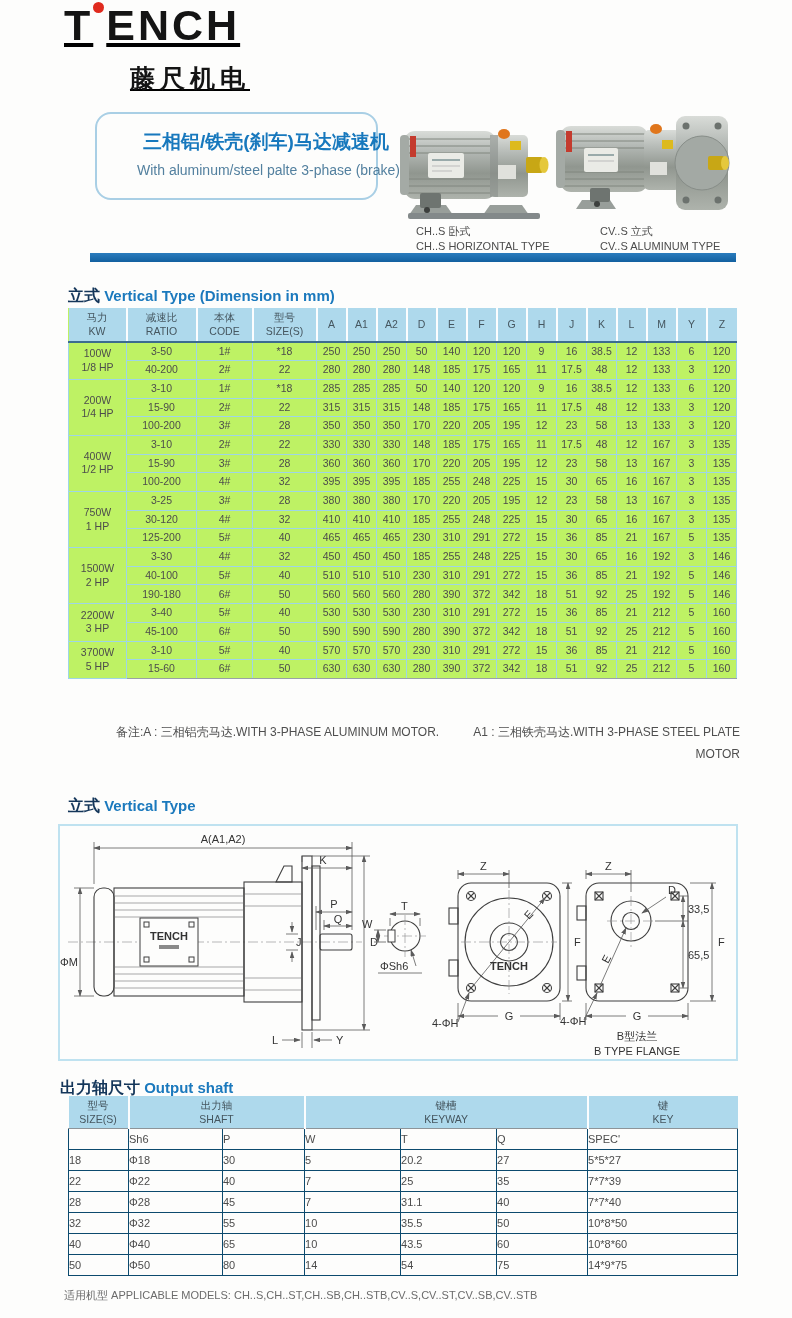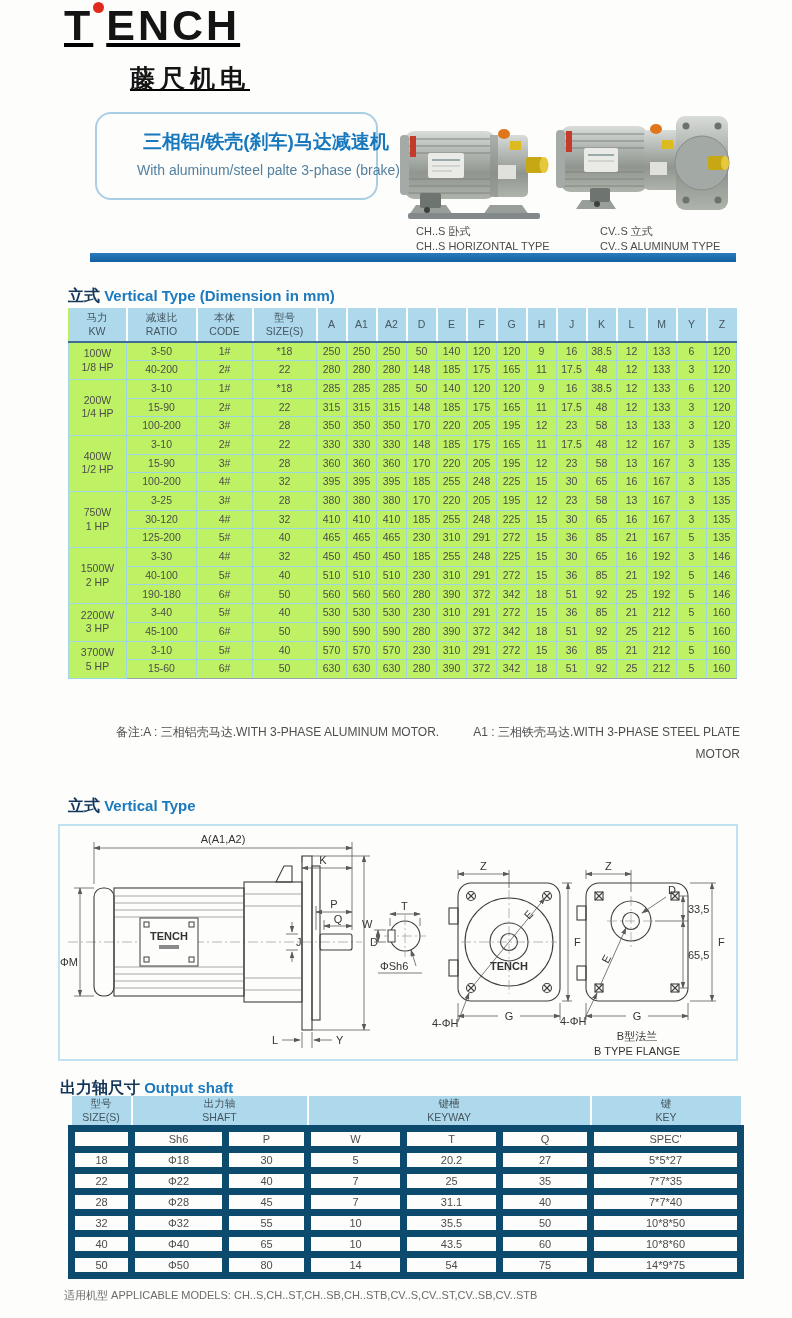--- a/index.html
+++ b/index.html
@@ -56,21 +56,21 @@
   .partf { stroke:#3f3f3f; stroke-width:1; fill:#fdfdfc; }
   .fin  { stroke:#6e6e6e; stroke-width:0.6; }
   .dim  { stroke:#5b5b5b; stroke-width:0.8; fill:none; }
   .cl   { stroke:#8a8a8a; stroke-width:0.6; stroke-dasharray:10 3 2 3; fill:none; }
 
   
   .shaft-table { position:absolute; left:68px; top:1096px; border-collapse:collapse; table-layout:fixed; width:669px; }
   .shaft-table th { background:#aed9ec; font-weight:normal; font-size:10.5px; line-height:1.35; color:#45565f;
                     border-right:2px solid #fbfdfe; border-bottom:1.5px solid #8d9499; height:32px; padding:0; }
   .shaft-table th:last-child { border-right:none; }
-  .shaft-table td { border:7px solid #0c4a6e; font-size:11px; color:#4c4c4c; text-align:center; height:21px; padding:0; }
+  .shaft-table td { border:1px solid #0c4a6e; font-size:11px; color:#4c4c4c; height:21px; padding:0; }
 
   .footer-note { position:absolute; left:64px; top:1288px; font-size:11px; color:#6b6b6b; }
 </style>
 </head>
 <body>
 
 <div class="page">
 
   <div class="logo">
     <div class="logo-text">T<span class="logo-dot"></span><span>ENCH</span></div>
@@ -814,21 +814,21 @@
           <td>27</td>
           <td>5*5*27</td>
         </tr>
         <tr>
           <td>22</td>
           <td>Φ22</td>
           <td>40</td>
           <td>7</td>
           <td>25</td>
           <td>35</td>
-          <td>7*7*35</td>
+          <td>7*7*39</td>
         </tr>
         <tr>
           <td>28</td>
           <td>Φ28</td>
           <td>45</td>
           <td>7</td>
           <td>31.1</td>
           <td>40</td>
           <td>7*7*40</td>
         </tr>

